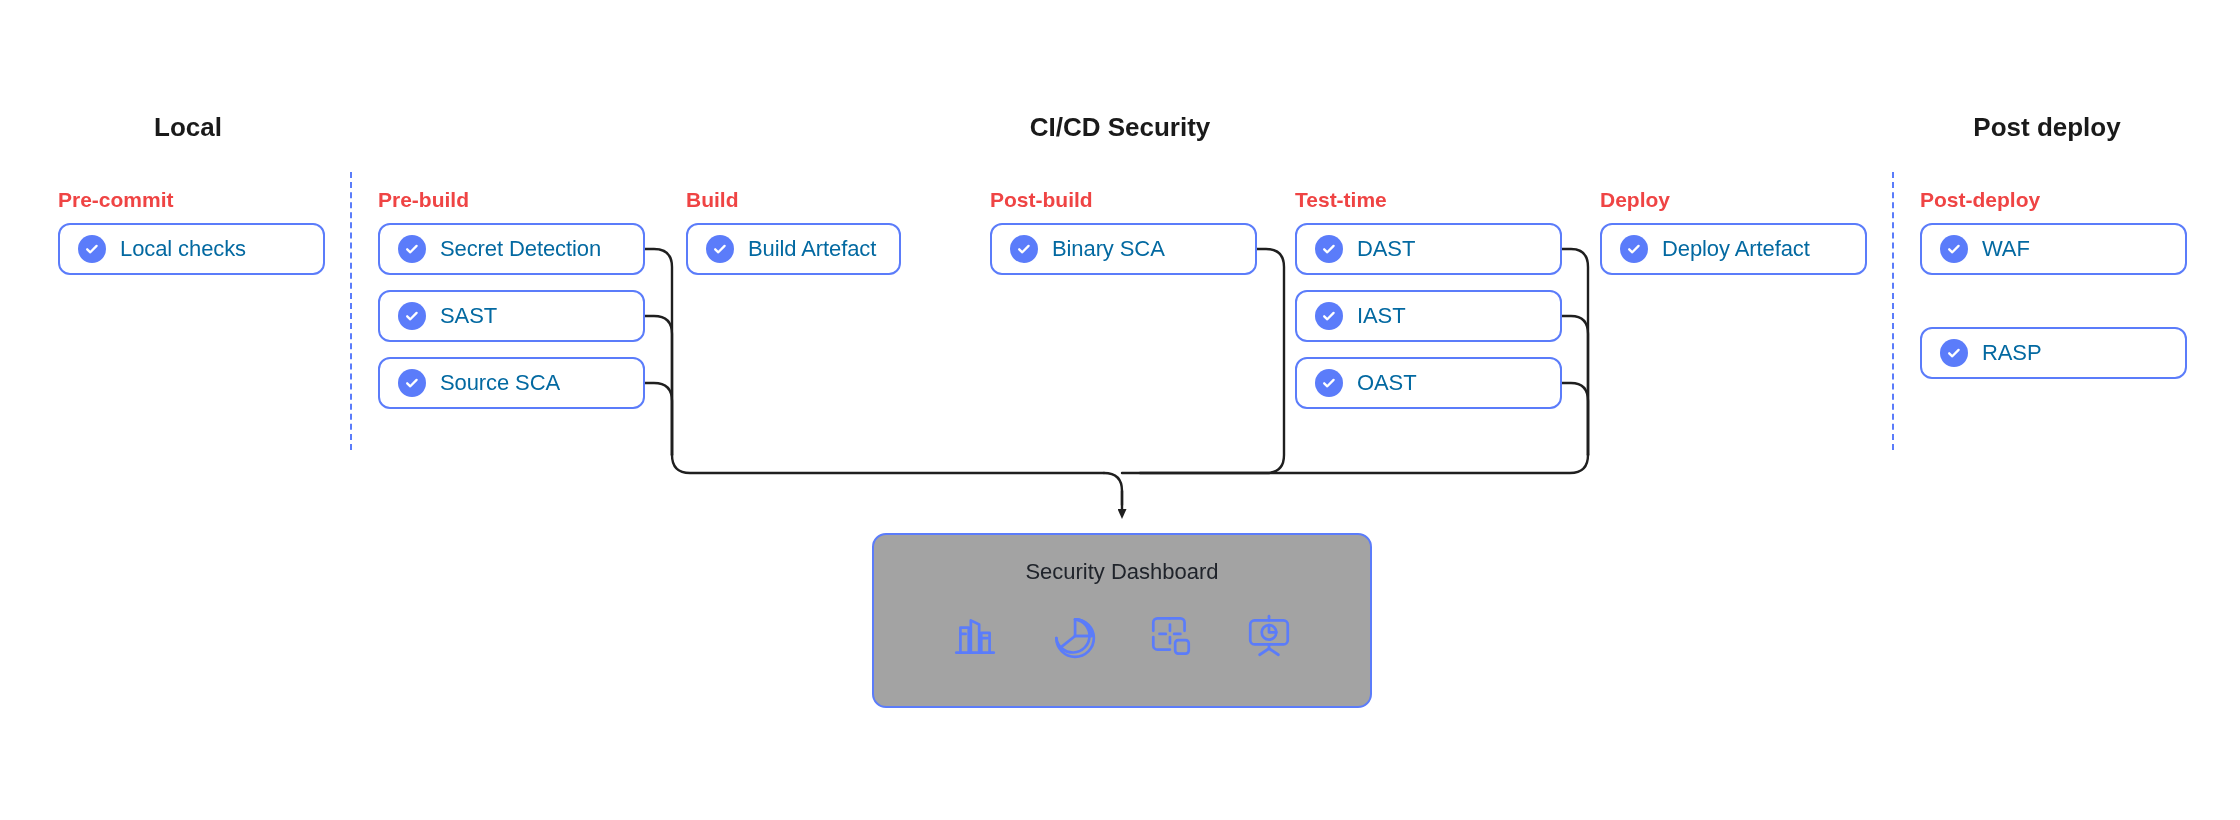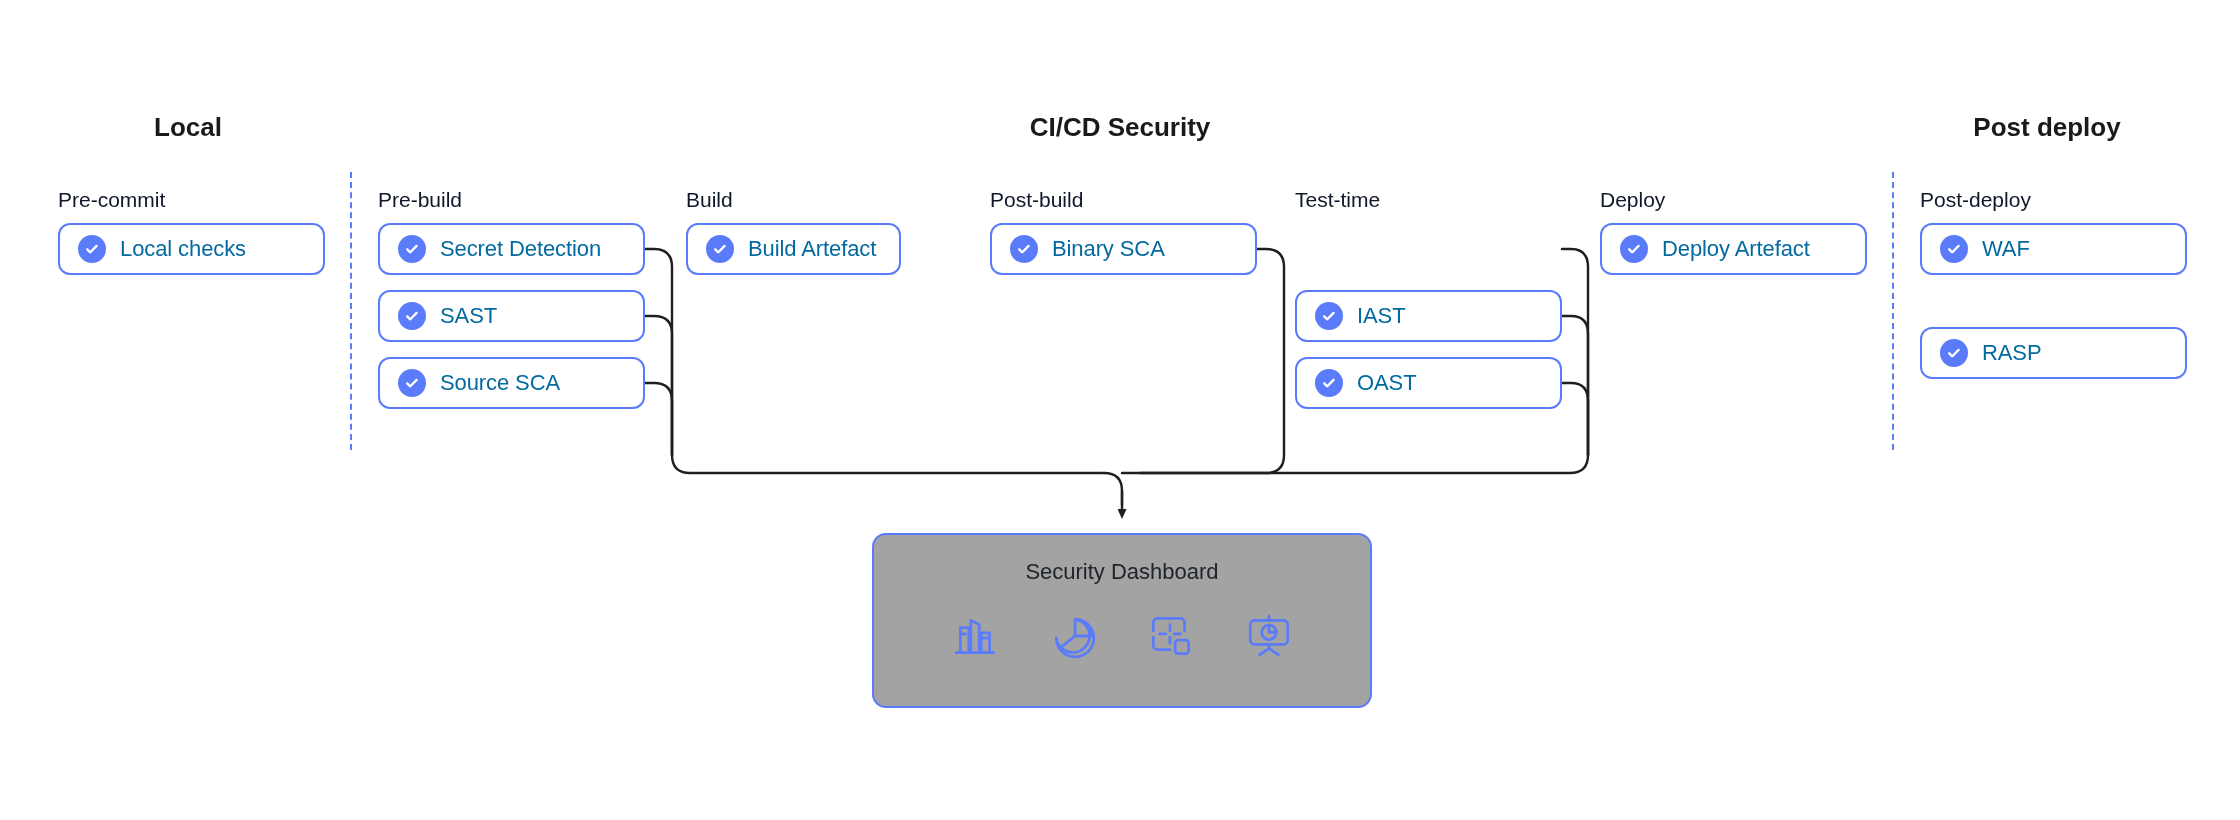--- a/index.html
+++ b/index.html
@@ -27,22 +27,22 @@
     color: #1a1a1a;
     white-space: nowrap;
     text-align: center;
     transform: translateX(-50%);
   }
 
   
   .stage-label {
     position: absolute;
     font-size: 21px;
-    font-weight: 400;
-    color: #0f172a;
+    font-weight: 700;
+    color: #ef4444;
     white-space: nowrap;
   }
 
   
   .node {
     position: absolute;
     box-sizing: border-box;
     height: 52px;
     border: 2px solid #5b7cfa;
     border-radius: 12px;
@@ -216,20 +216,28 @@
   <div class="node" style="left:990px; top:223px; width:267px;">
     <span class="badge">
       <svg width="16" height="16" viewBox="0 0 16 16">
           <path d="M3.2 8.3 L6.3 11.3 L12.6 4.9" fill="none" stroke="#ffffff" stroke-width="2.3" stroke-linecap="round" stroke-linejoin="round"></path>
         </svg>
     </span>
     <span class="node-label">Binary SCA</span>
   </div>
 
   <div class="stage-label" style="left:1295px; top:188px;">Test-time</div>
+  <div class="node" style="left:1295px; top:223px; width:267px;">
+    <span class="badge">
+      <svg width="16" height="16" viewBox="0 0 16 16">
+          <path d="M3.2 8.3 L6.3 11.3 L12.6 4.9" fill="none" stroke="#ffffff" stroke-width="2.3" stroke-linecap="round" stroke-linejoin="round"></path>
+        </svg>
+    </span>
+    <span class="node-label">DAST</span>
+  </div>
   <div class="node" style="left:1295px; top:290px; width:267px;">
     <span class="badge">
       <svg width="16" height="16" viewBox="0 0 16 16">
           <path d="M3.2 8.3 L6.3 11.3 L12.6 4.9" fill="none" stroke="#ffffff" stroke-width="2.3" stroke-linecap="round" stroke-linejoin="round"></path>
         </svg>
     </span>
     <span class="node-label">IAST</span>
   </div>
   <div class="node" style="left:1295px; top:357px; width:267px;">
     <span class="badge">

